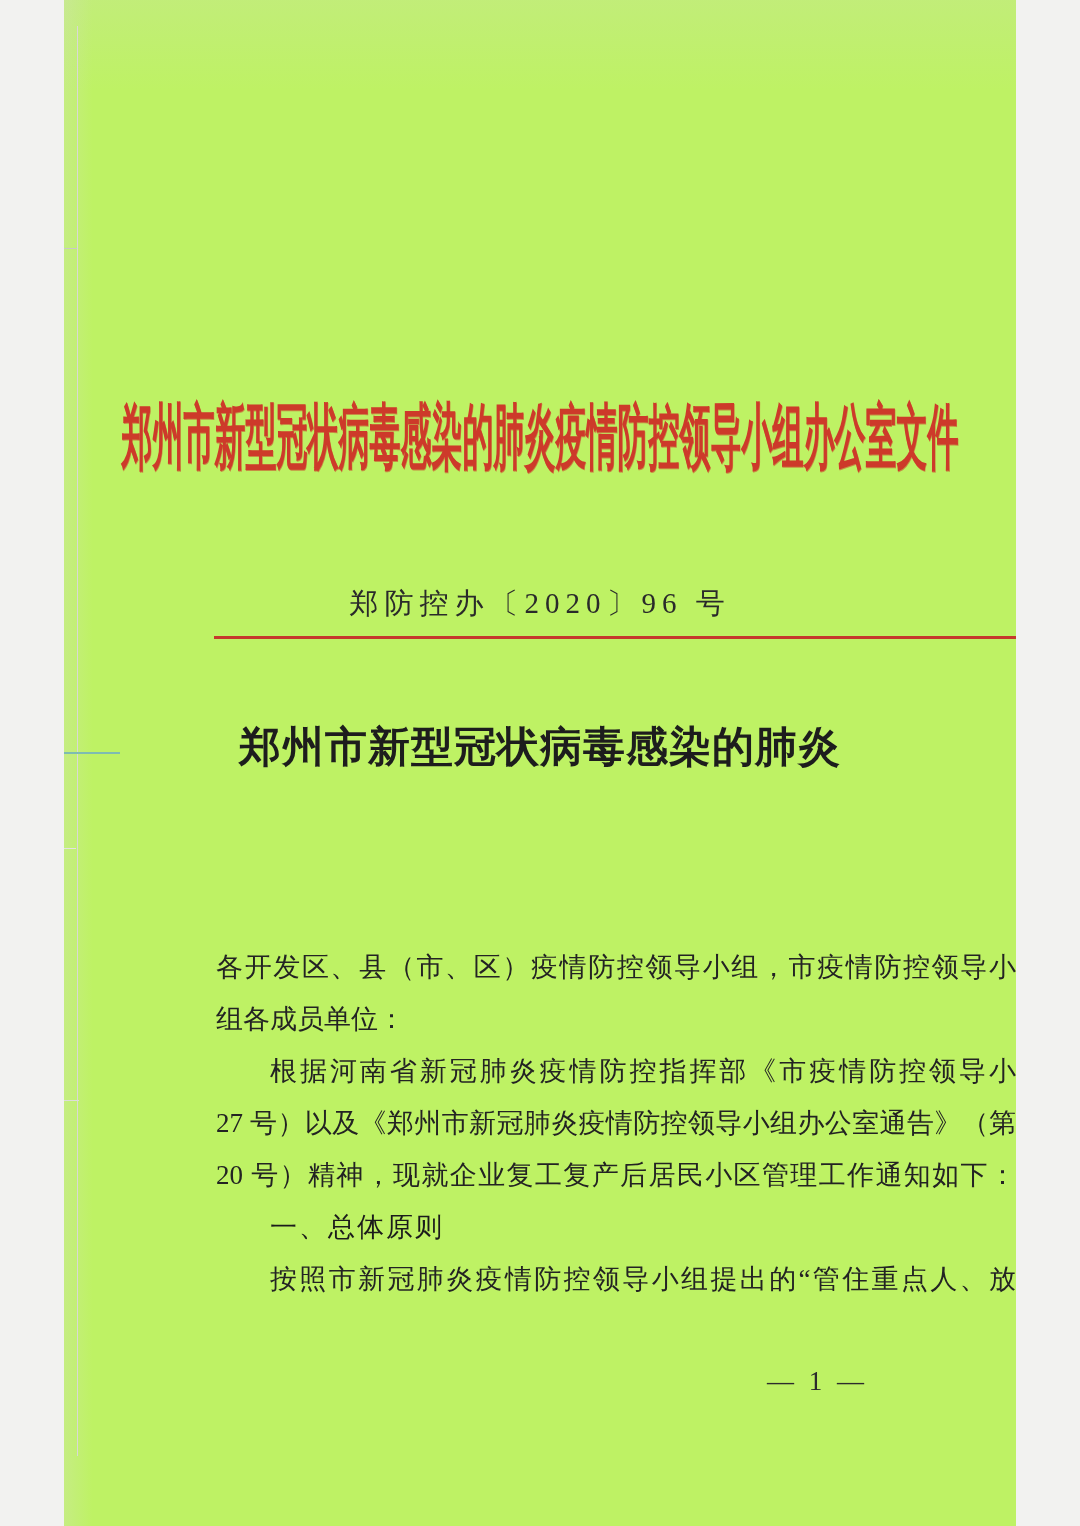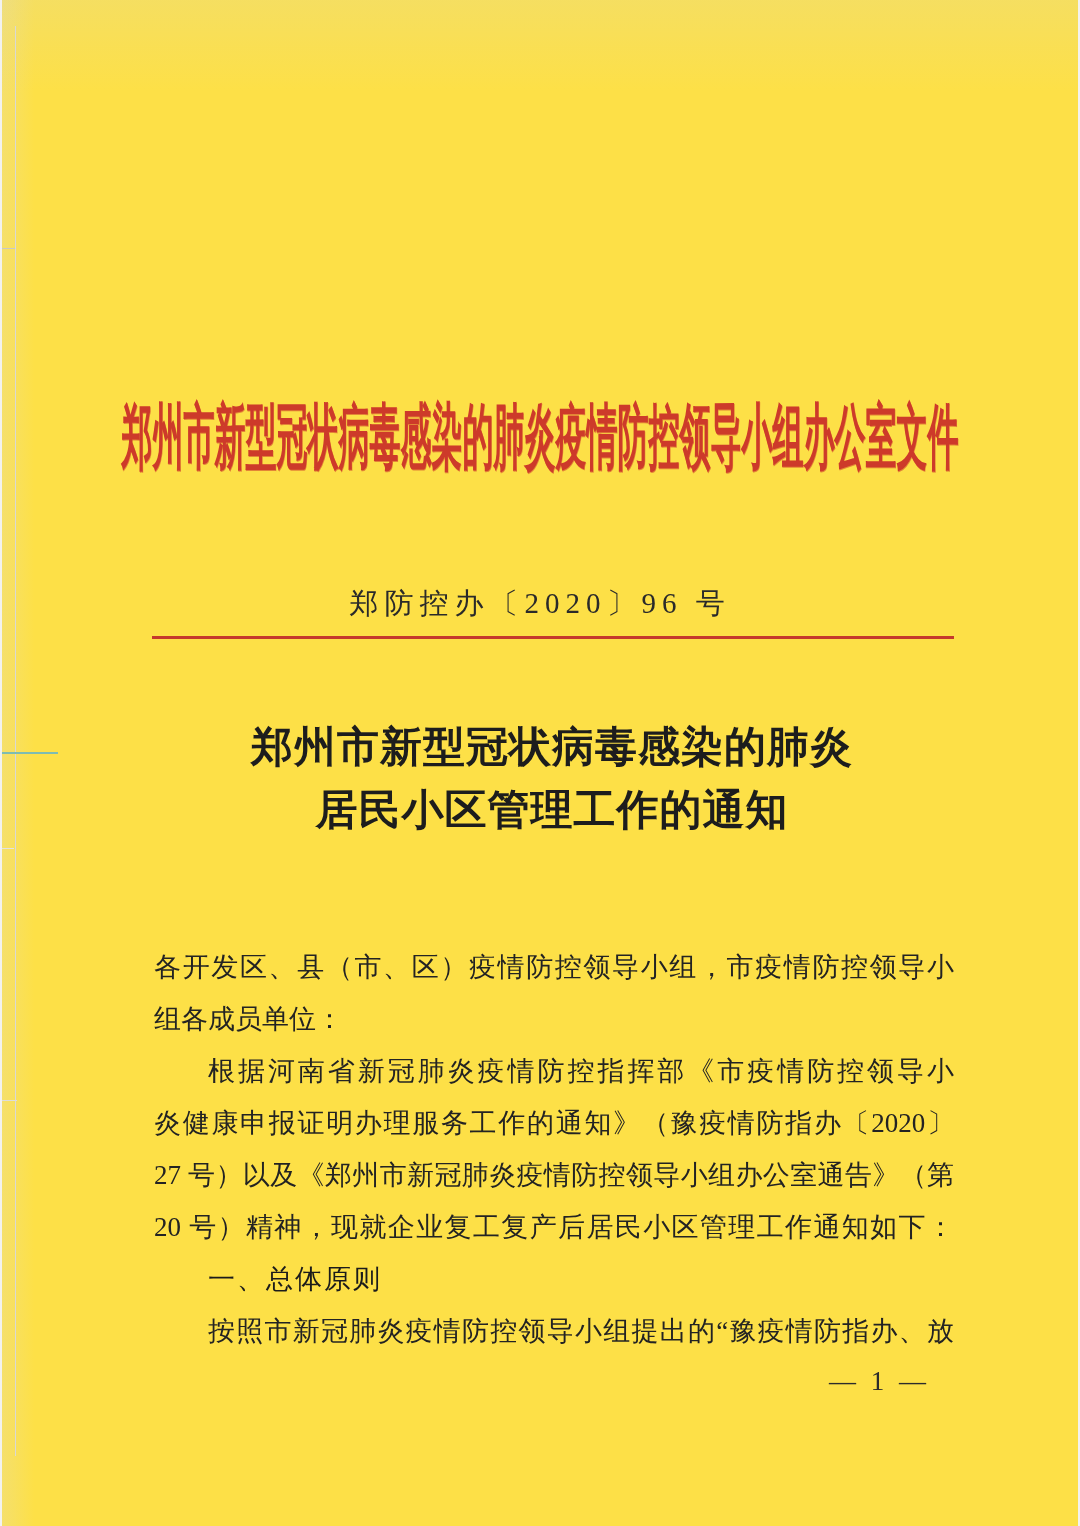--- a/index.html
+++ b/index.html
@@ -2,24 +2,24 @@
 <html style="--banner-red: #cd3a2a; --rule-red: #c5392c;"><head>
 <meta charset="utf-8">
 <style>
   html, body {
     margin: 0;
     padding: 0;
     background: #f2f2f0;
   }
   .scan {
     position: relative;
-    width: 1076px;
+    width: 952px;
     height: 1526px;
     margin: 0 auto;
-    background: #fde047;
+    background: #bef264;
     overflow: hidden;
     font-family: "Liberation Serif", "DejaVu Serif", serif;
   }
   
   .scan::before {
     content: "";
     position: absolute;
     inset: 0;
     background:
       linear-gradient(180deg, rgba(210,215,213,0.18) 0%, rgba(255,255,255,0) 6%),
@@ -95,21 +95,21 @@
   .red-rule {
     position: absolute;
     top: 636px; left: 150px;
     width: 802px; height: 3px;
     background: var(--rule-red, #c5392c);
   }
 
   
   .doc-title {
     position: absolute;
-    top: 716px; left: 12px;
+    top: 716px; left: 0;
     width: 100%;
     text-align: center;
     font-size: 42px;
     font-weight: bold;
     color: #1d1d1d;
     line-height: 63px;
     letter-spacing: 1px;
   }
 
   
@@ -162,29 +162,27 @@
   <div class="banner-wrap">
     <span class="banner-text">郑州市新型冠状病毒感染的肺炎疫情防控领导小组办公室文件</span>
   </div>
 
   <div class="doc-number">郑防控办〔2020〕96 号</div>
 
   <div class="red-rule"></div>
 
   <div class="doc-title">
     <div>郑州市新型冠状病毒感染的肺炎</div>
-    <div>居民小区管理工作的通知</div>
   </div>
 
   <div class="body-block">
     <div class="bline justify">各开发区、县（市、区）疫情防控领导小组，市疫情防控领导小</div>
     <div class="bline">组各成员单位：</div>
     <div class="bline justify indent">根据河南省新冠肺炎疫情防控指挥部《市疫情防控领导小</div>
-    <div class="bline justify">炎健康申报证明办理服务工作的通知》（豫疫情防指办〔2020〕</div>
     <div class="bline justify">27 号）以及《郑州市新冠肺炎疫情防控领导小组办公室通告》（第</div>
     <div class="bline justify">20 号）精神，现就企业复工复产后居民小区管理工作通知如下：</div>
     <div class="bline heading indent">一、总体原则</div>
-    <div class="bline justify indent">按照市新冠肺炎疫情防控领导小组提出的“豫疫情防指办、放</div>
+    <div class="bline justify indent">按照市新冠肺炎疫情防控领导小组提出的“管住重点人、放</div>
   </div>
 
   <div class="page-number">— 1 —</div>
 
 </div>
 
 </body></html>

